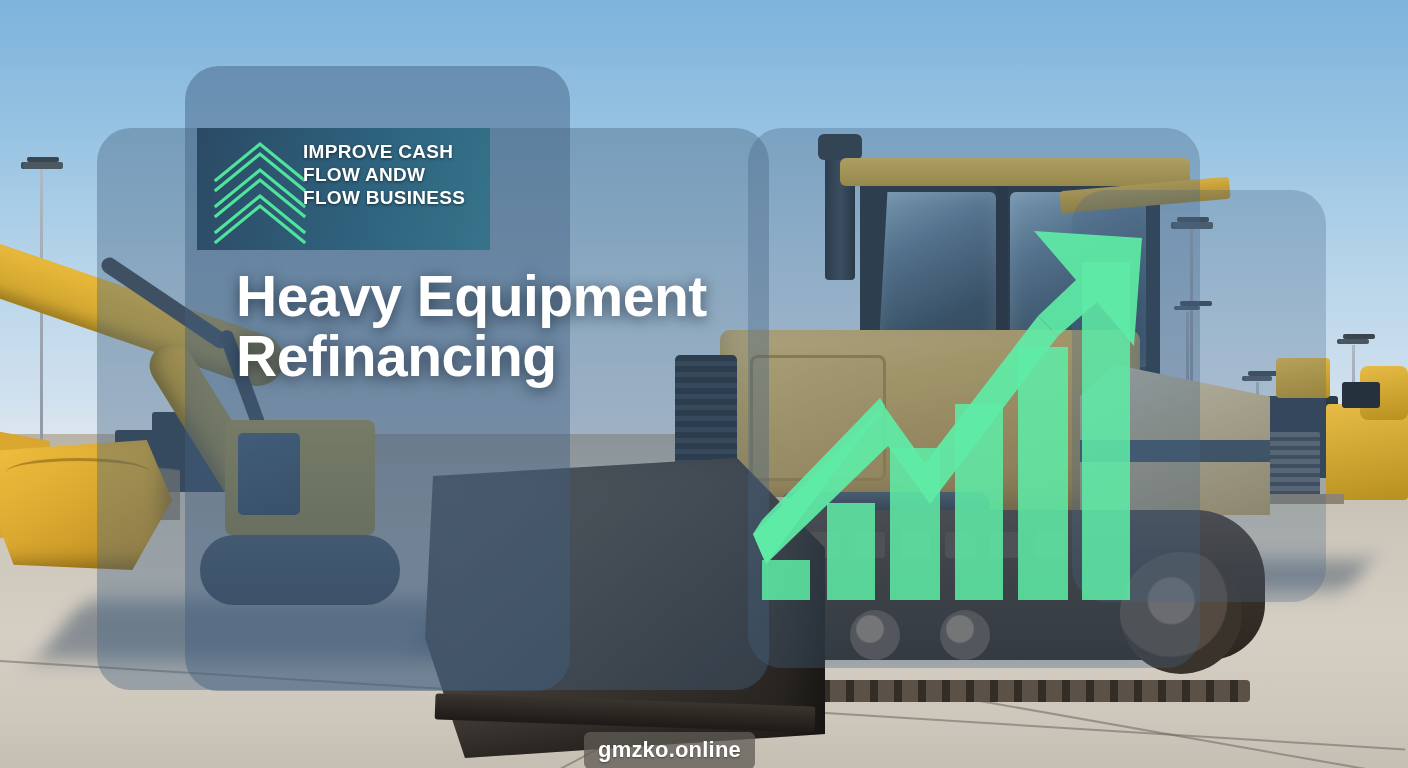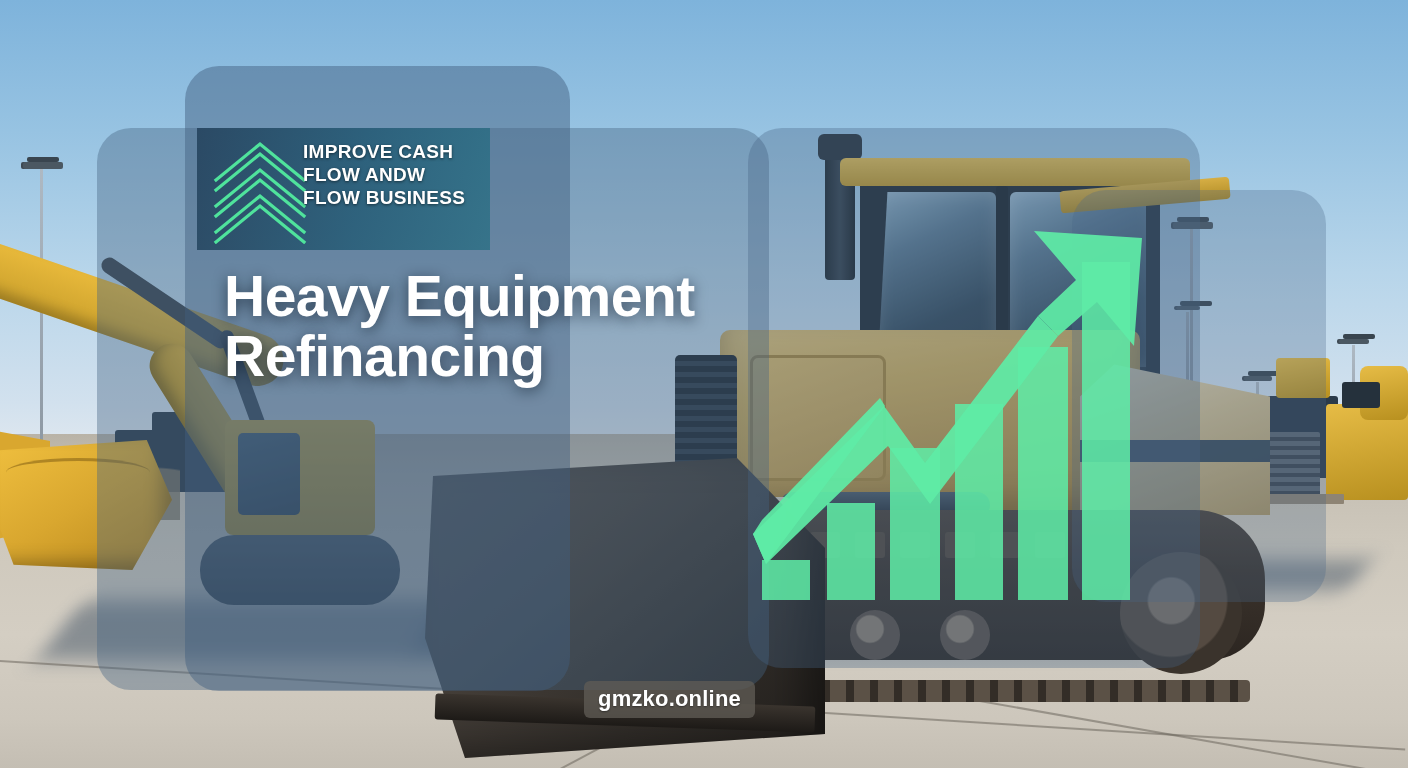--- a/index.html
+++ b/index.html
@@ -122,34 +122,34 @@
   
   .badge{position:absolute;left:197px;top:128px;width:293px;height:122px;
     background:linear-gradient(100deg,rgba(30,60,86,.80) 0%,rgba(28,86,112,.74) 55%,rgba(34,108,128,.70) 100%);}
   .chev-wrap{position:absolute;left:11px;top:8px;width:108px;height:108px;}
   .badge-text{position:absolute;left:106px;top:12px;width:185px;color:#ffffff;
     font-weight:bold;font-size:19px;line-height:1.22;letter-spacing:.3px;
     text-shadow:0 1px 3px rgba(0,0,0,.55);}
   .badge-text div{white-space:nowrap;}
 
   
-  .headline{position:absolute;left:224px;top:266px;width:560px;color:#fff;
+  .headline{position:absolute;left:236px;top:266px;width:560px;color:#fff;
     font-size:57px;font-weight:bold;line-height:1.06;letter-spacing:-.5px;
     text-shadow:0 3px 14px rgba(8,20,34,.62);}
   .subhead{position:absolute;left:222px;top:441px;width:540px;color:#f4f7fa;
     font-size:27px;font-weight:normal;line-height:1.38;
     text-shadow:0 2px 10px rgba(8,20,34,.6);}
 
   
   .chart{position:absolute;left:742px;top:220px;width:420px;height:380px;}
   .bar{position:absolute;bottom:0;background:#5eeca6;opacity:.86;}
   .arrowsvg{position:absolute;left:0;top:0;width:420px;height:380px;overflow:visible;}
 
   
-  .watermark{position:absolute;left:584px;top:681px;padding:5px 14px 6px;border-radius:6px;
+  .watermark{position:absolute;left:584px;top:732px;padding:5px 14px 6px;border-radius:6px;
     background:rgba(96,92,86,.76);color:#fff;font-size:22px;font-weight:bold;letter-spacing:.2px;
     text-shadow:0 1px 2px rgba(0,0,0,.4);}
 </style>
 </head>
 <body>
 
 <div class="stage">
 
   <div class="photo">
     <div class="sky"></div>

